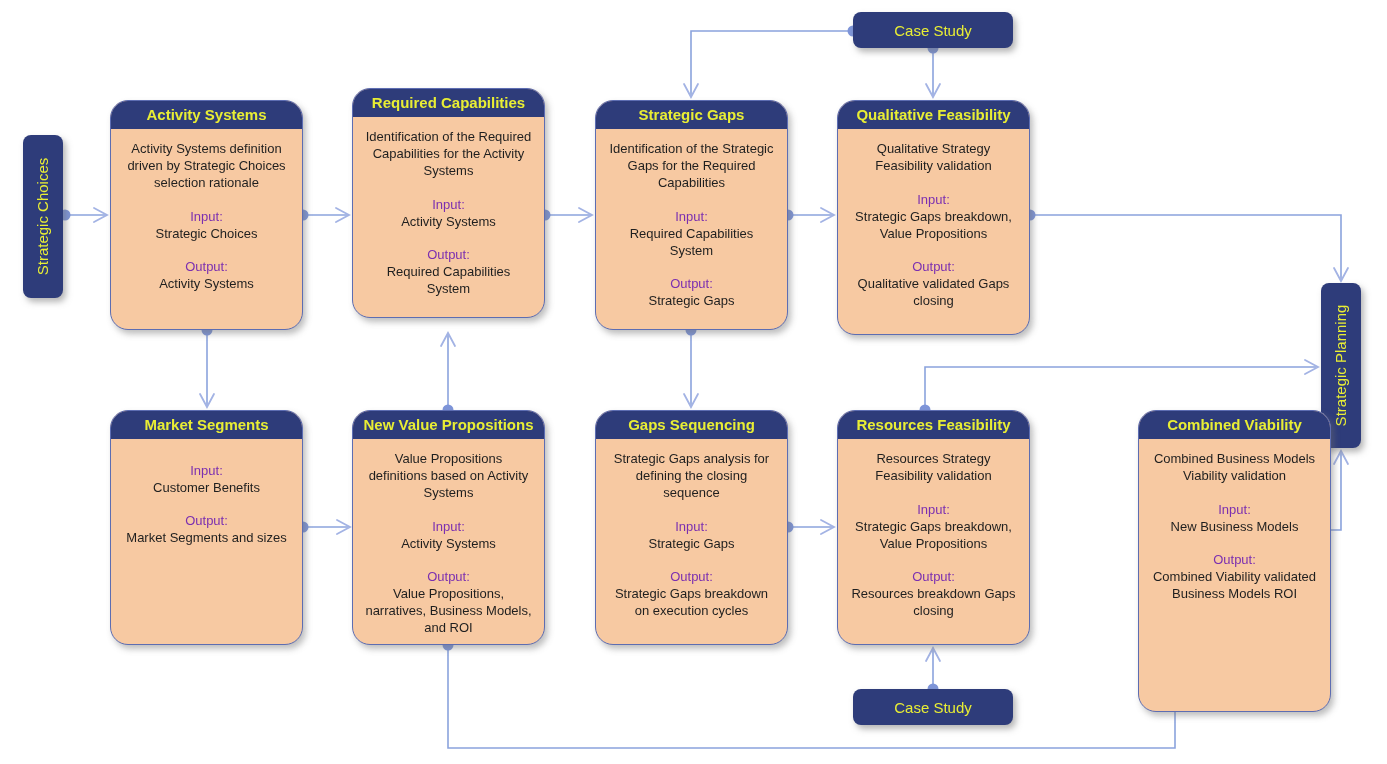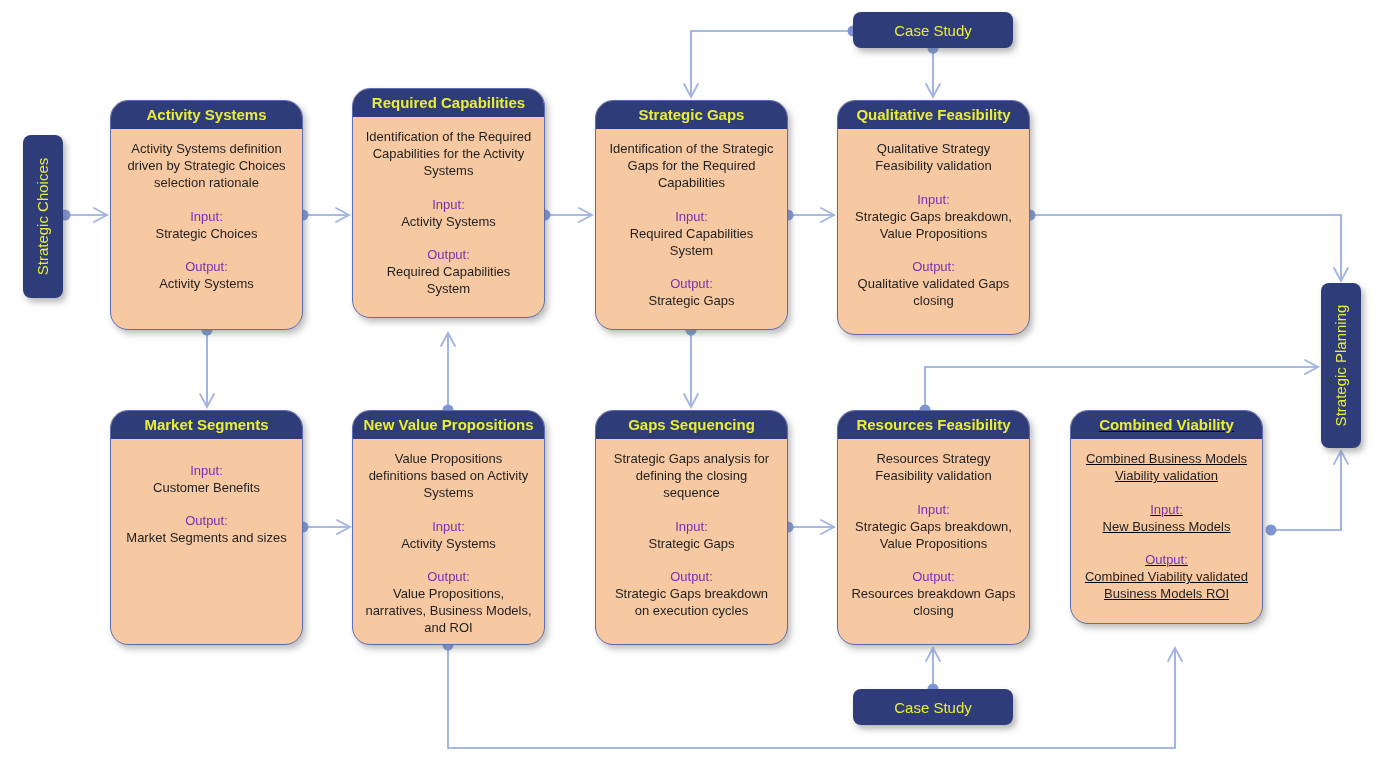--- a/index.html
+++ b/index.html
@@ -30,21 +30,21 @@
 
   
   .b-as {left:110px;  top:100px; width:193px; height:230px;}
   .b-rc {left:352px;  top:88px; width:193px; height:230px;}
   .b-sg {left:595px;  top:100px; width:193px; height:230px;}
   .b-qf {left:837px;  top:100px; width:193px; height:235px;}
   .b-ms {left:110px;  top:410px; width:193px; height:235px;}
   .b-nvp{left:352px;  top:410px; width:193px; height:235px;}
   .b-gs {left:595px;  top:410px; width:193px; height:235px;}
   .b-rf {left:837px;  top:410px; width:193px; height:235px;}
-  .b-cv {left:1070px; top:410px; width:193px; height:214px;text-decoration:underline;}
+  .b-cv {left:1138px; top:410px; width:193px; height:302px;}
 
   .p-sc {left:23px;   top:135px; width:40px;  height:163px;}
   .p-sp {left:1321px; top:283px; width:40px;  height:165px;}
   .p-cst{left:853px;  top:12px;  width:160px; height:36px;}
   .p-csb{left:853px;  top:689px; width:160px; height:36px;}
 
   
   #wires{position:absolute;left:0;top:0;width:1387px;height:764px;pointer-events:none;}
   #wires path{fill:none;stroke:var(--line);stroke-width:1.6px;}
   #wires path.chev{stroke:#a3b3e4;stroke-width:1.8px;stroke-linecap:round;}

